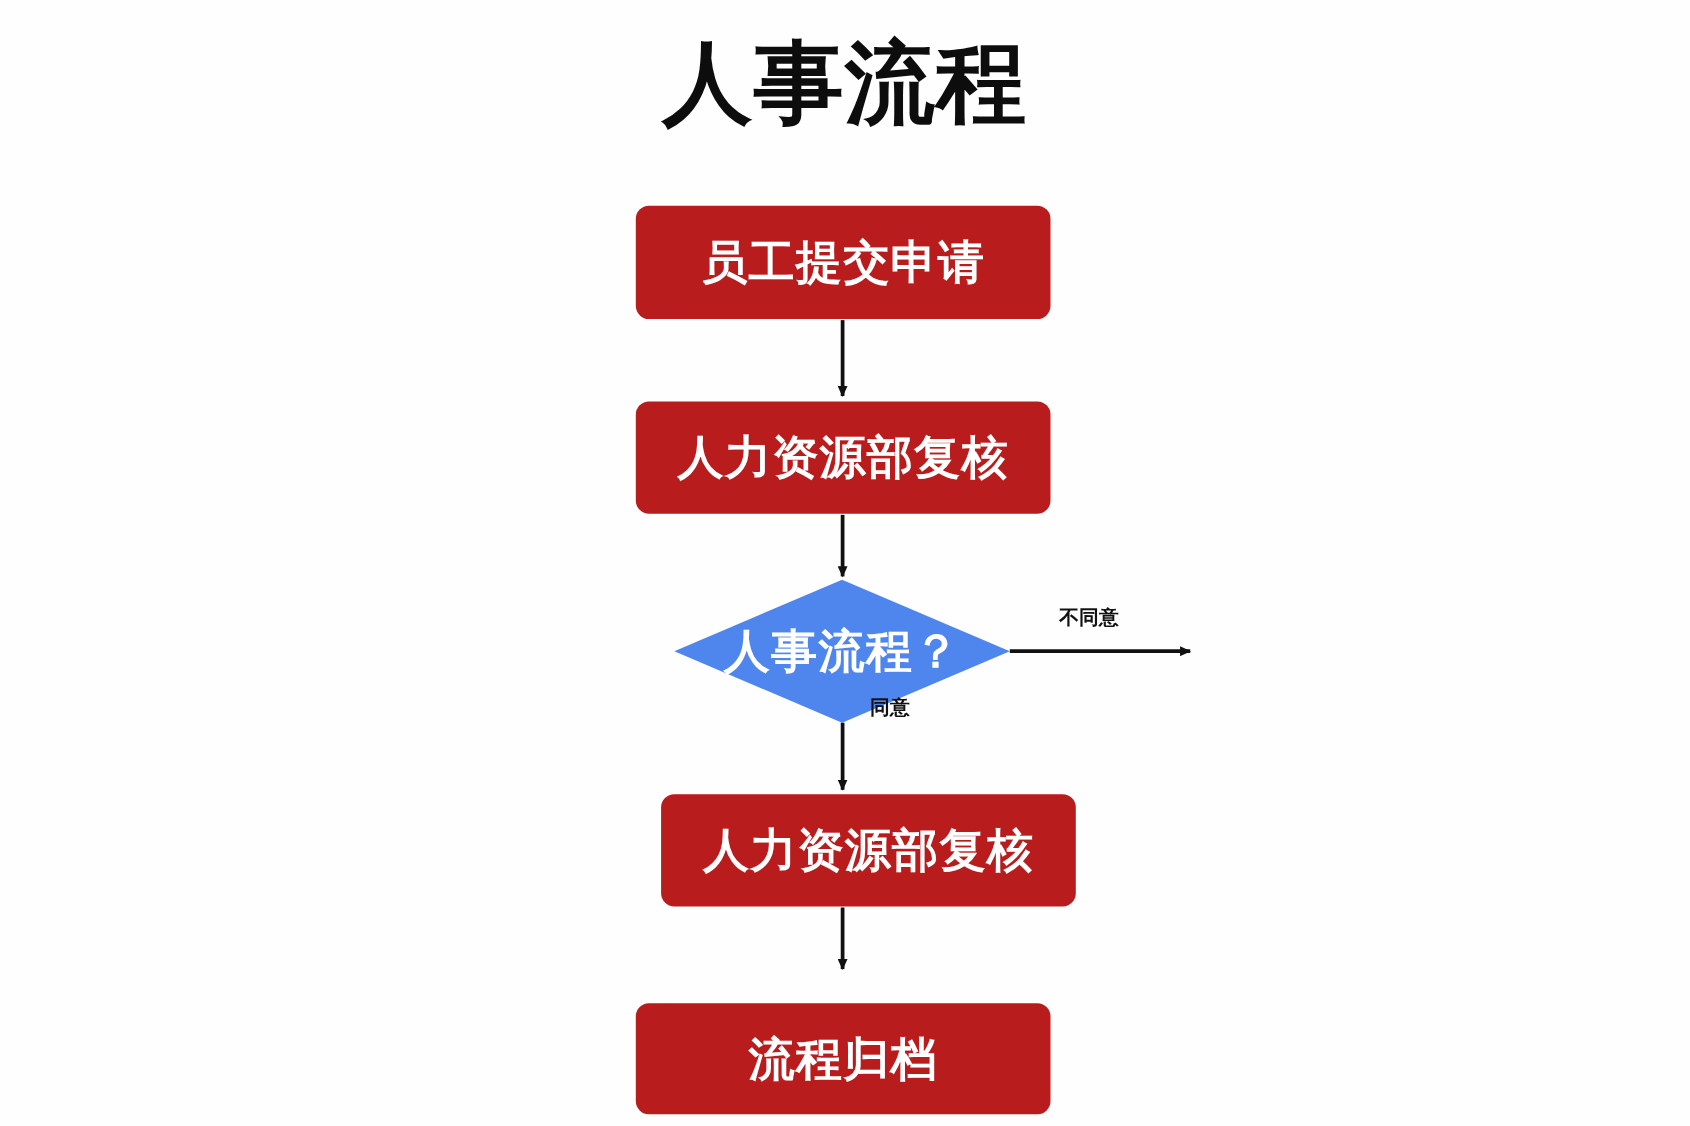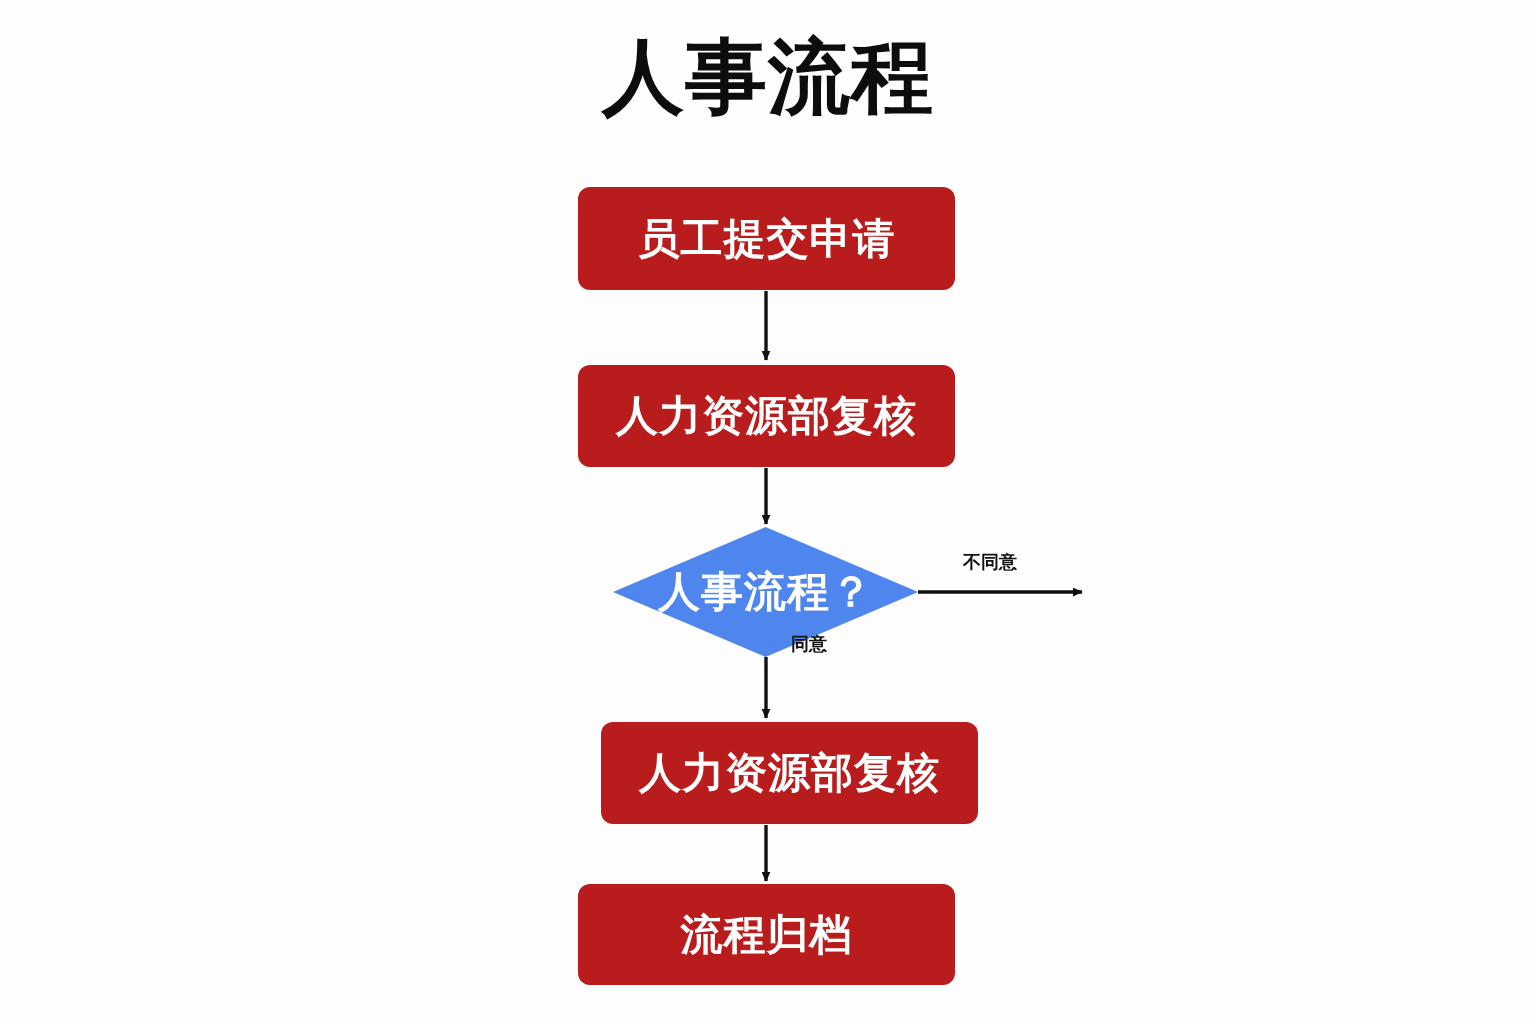--- a/index.html
+++ b/index.html
@@ -111,21 +111,21 @@
 
   <div class="node decision" style="left:613px; top:527px; width:305px; height:130px;">
     <span class="diamond-label">人事流程？</span>
   </div>
 
 
   <div class="node process" style="left:578px; top:722px; width:377px; height:102px;margin-left:23px;">
     <span>人力资源部复核</span>
   </div>
 
-  <div class="node process" style="left:578px; top:884px; width:377px; height:101px;">
+  <div class="node process" style="left:578px; top:912px; width:377px; height:101px;">
     <span>流程归档</span>
   </div>
 
   <div class="edge-label" style="left:963px; top:553px;">不同意</div>
 
   <div class="edge-label" style="left:791px; top:635px;">同意</div>
 
 </div>
 
 </body></html>

